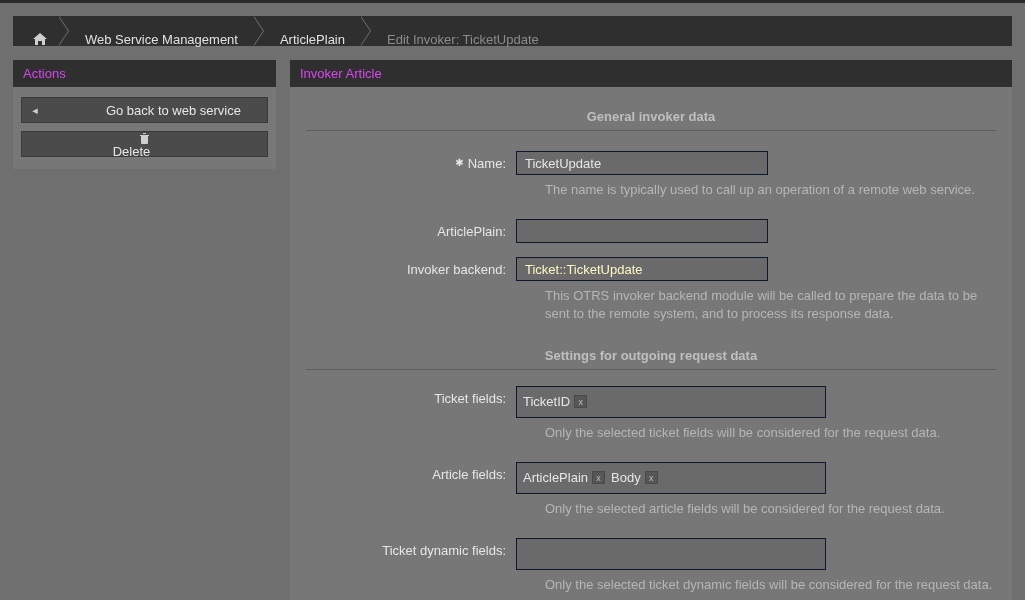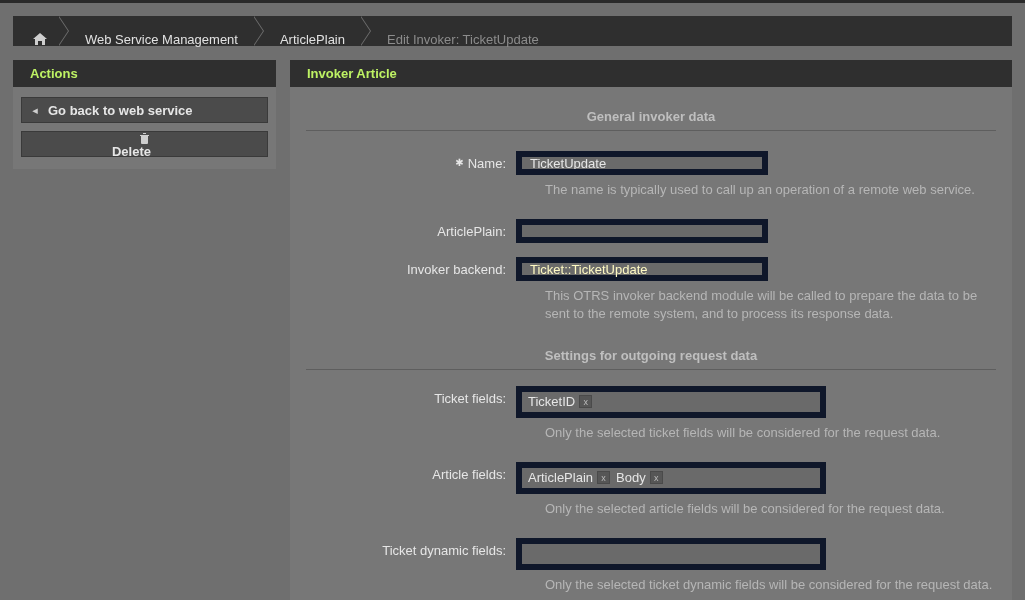--- a/index.html
+++ b/index.html
@@ -59,24 +59,24 @@
   .layout {
     display: flex;
     gap: 14px;
     padding: 14px 13px 0 13px;
   }
   .sidebar { width: 263px; flex-shrink: 0; }
   .main { flex: 1; }
 
   .panel-header {
     background: #2f2f2f;
-    color: #bef264;
-    font-size: 13px;
-    font-weight: 700;
-    padding: 6px 17px;
+    color: #d946ef;
+    font-size: 13px;
+    font-weight: 400;
+    padding: 6px 10px;
   }
   .panel-body {
     background: #777777;
     padding: 10px;
   }
   .sidebar .panel-body { padding: 10px 8px 12px 8px; }
 
   .action-btn {
     display: flex;
     align-items: center;
@@ -91,21 +91,21 @@
   }
   .action-btn:last-child { margin-bottom: 0; flex-direction: column; }
   .action-btn .ico {
     width: 26px;
     display: flex;
     align-items: center;
     justify-content: center;
     font-size: 11px;
     color: #cfcfcf;
   }
-  .action-btn .lbl { flex: 1; text-align: left; padding-right: 26px; font-weight: bold; }
+  .action-btn .lbl { flex: 1; text-align: right; padding-right: 26px; }
 
   .main .panel-body { padding: 12px 16px 20px 16px; }
 
   .section-title {
     text-align: center;
     color: #bfbfbf;
     font-weight: 700;
     font-size: 13px;
     margin: 10px 0 6px 0;
   }
@@ -128,21 +128,21 @@
     color: #e6e6e6;
     font-size: 13px;
   }
   .form-row .label .req { margin-right: 4px; font-size: 10px; position: relative; top: -2px; }
   .form-row .field { flex: 1; }
 
   .text-input, .readonly-box, .multi-select {
     width: 252px;
     height: 24px;
     background: #6a6a6a;
-    border: 6px solid #0f172a;
+    border: 1px solid #0f172a;
     color: #e6e6e6;
     font-size: 13px;
     padding: 0 8px;
     font-family: inherit;
     display: flex;
     align-items: center;
   }
   .text-input { outline: none; }
   .readonly-box { color: #fef9c3; }
 

